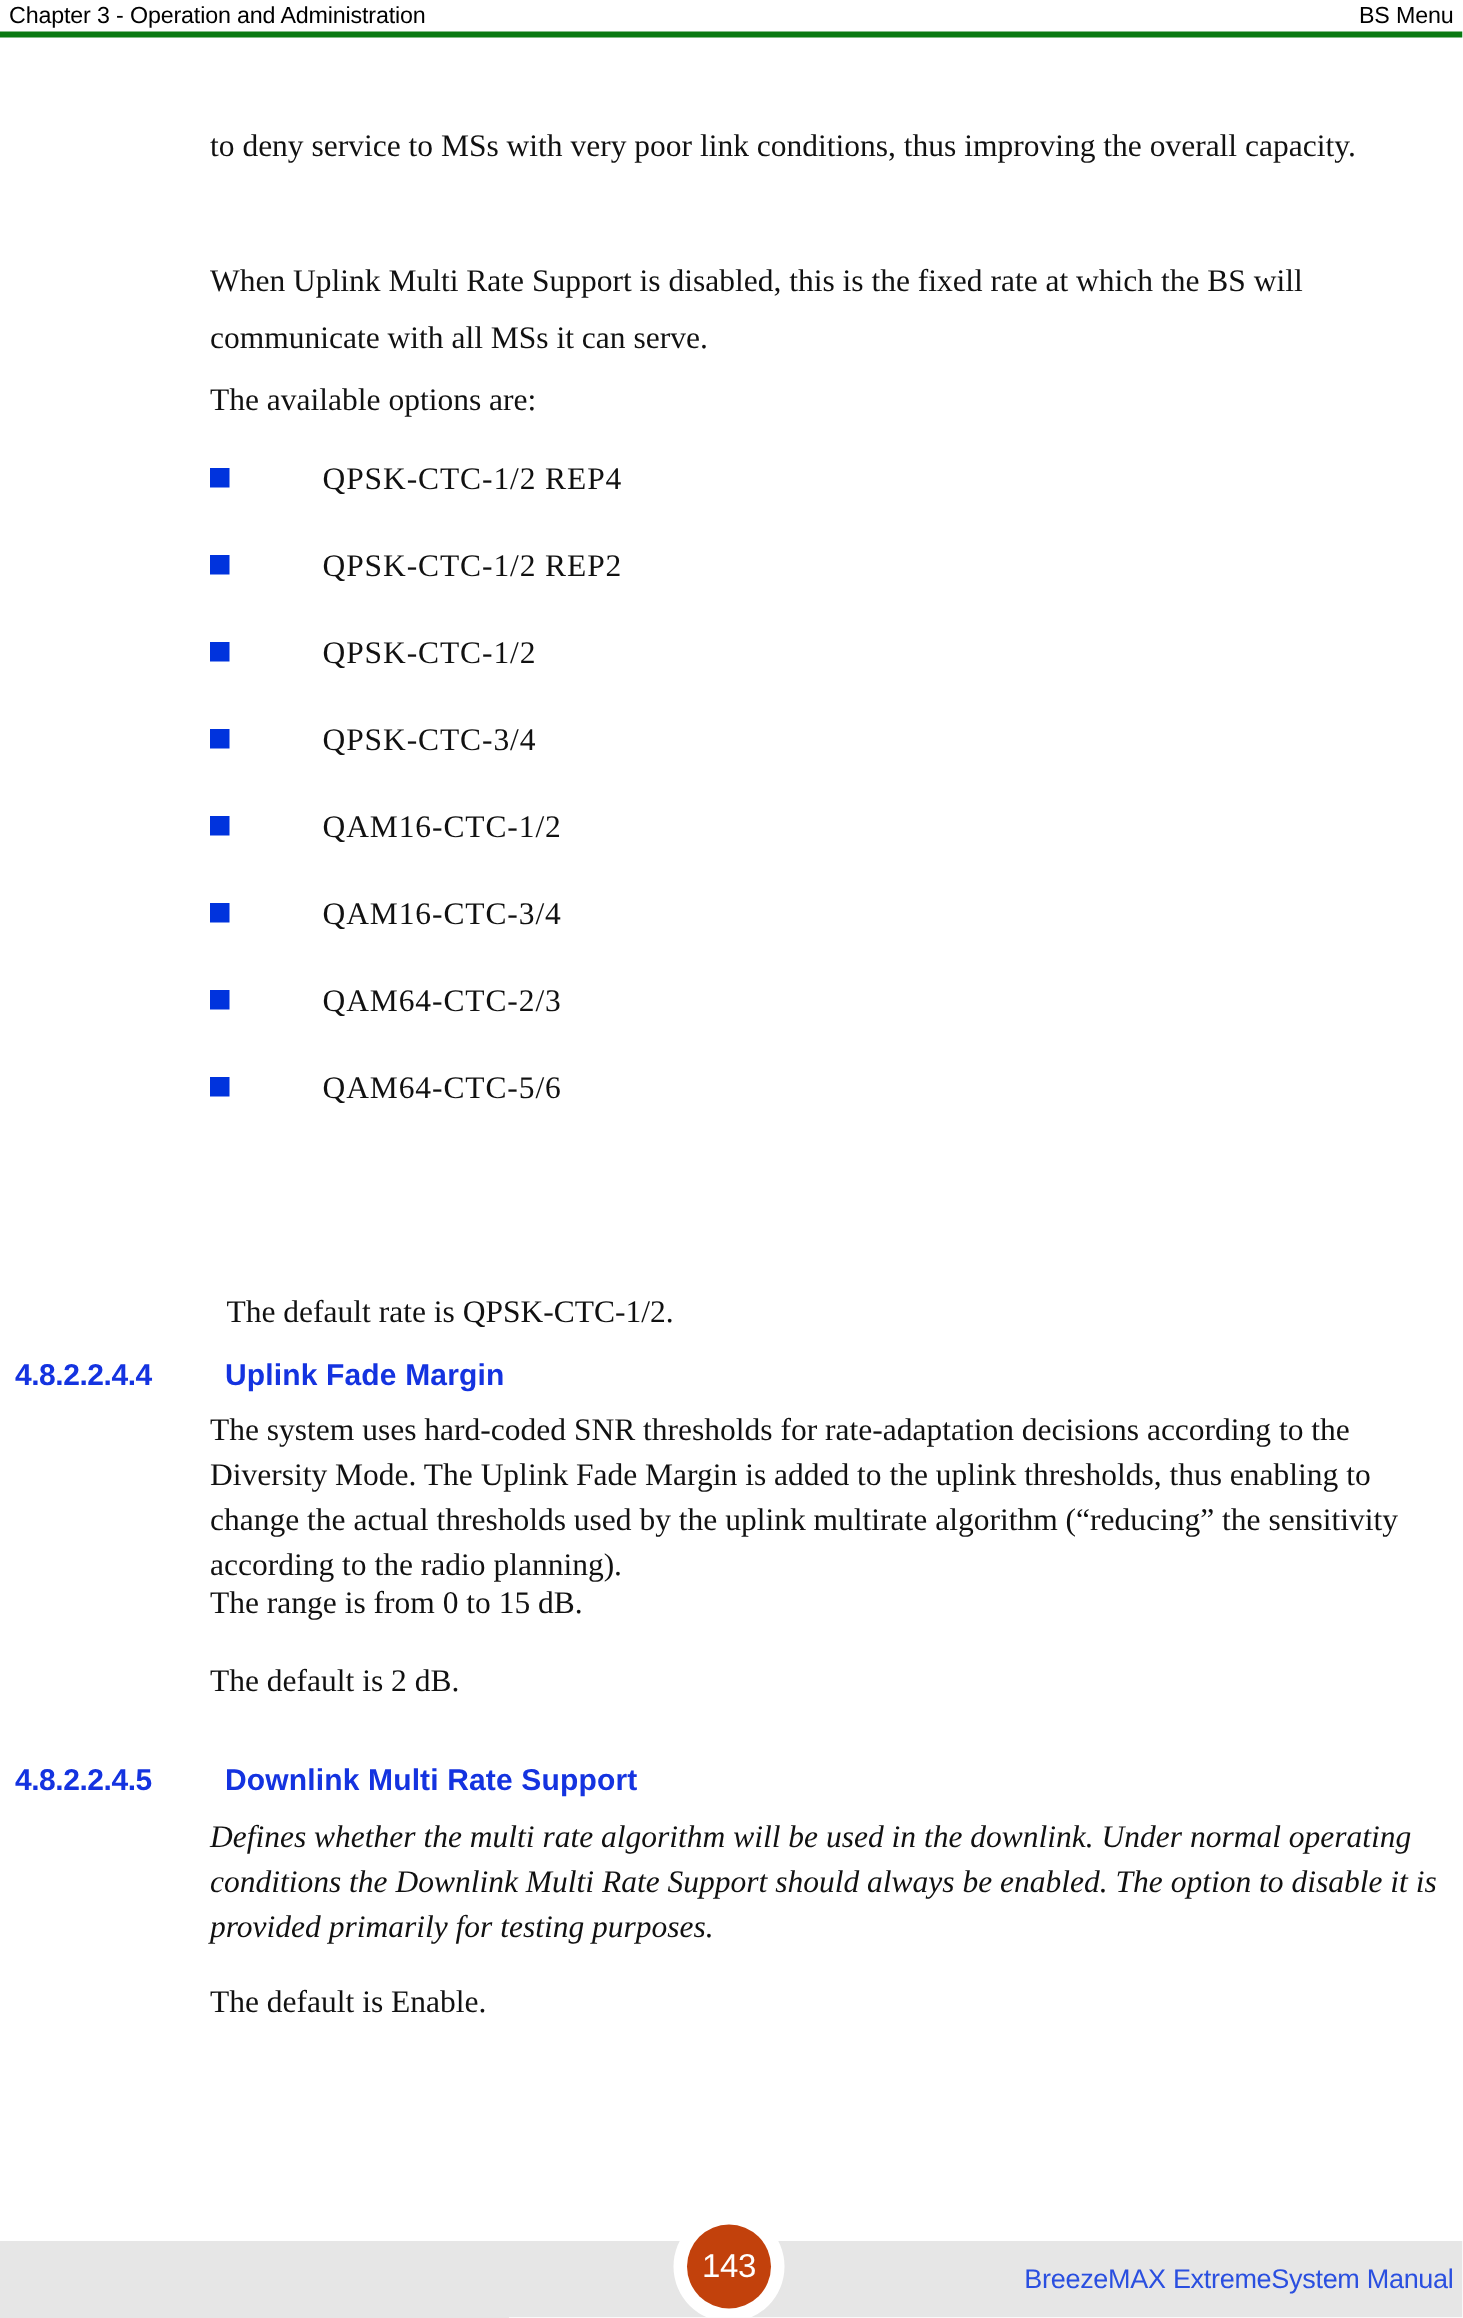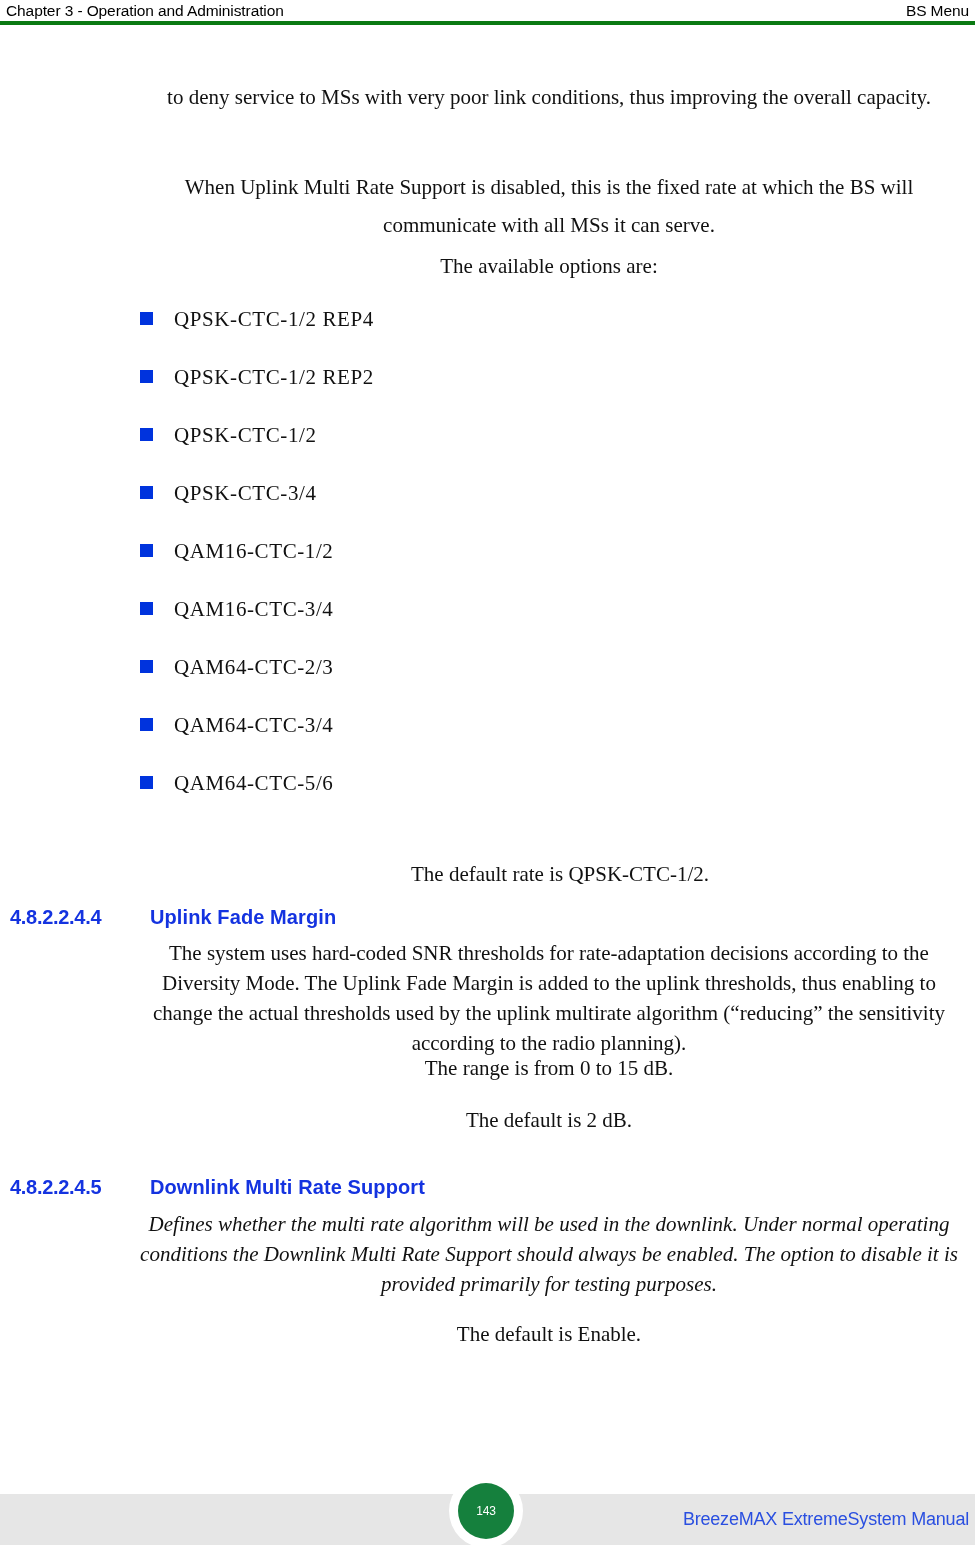--- a/index.html
+++ b/index.html
@@ -61,21 +61,21 @@
 
   .body-para {
     margin: 0 0 0 0;
     padding: 0;
     font-size: 21px;
     line-height: 38px;
     color: #111111;
     position: absolute;
     left: 140px;
     width: 818px;
-    text-align: center;
+    text-align: left;
   }
 
   .body-para.tight {
     line-height: 30px;
   }
 
   
   .bullet-list {
     position: absolute;
     left: 140px;
@@ -97,20 +97,21 @@
     height: 13px;
     background: #0033dd;
     margin-top: 6px;
     margin-right: 21px;
     flex: 0 0 auto;
   }
   .bullet-text {
     letter-spacing: 0.6px;
     color: #111111;
     white-space: nowrap;
+    margin-left: 41px;
   }
 
   
   .section-heading {
     position: absolute;
     left: 0px;
     width: 975px;
     display: flex;
     align-items: baseline;
     font-family: "Liberation Sans", "DejaVu Sans", sans-serif;
@@ -171,27 +172,27 @@
     border-radius: 50%;
     background: #ffffff;
     display: flex;
     align-items: center;
     justify-content: center;
   }
   .page-badge {
     width: 56px;
     height: 56px;
     border-radius: 50%;
-    background: #15803d;
+    background: #c2410c;
     color: #ffffff;
     display: flex;
     align-items: center;
     justify-content: center;
     font-family: "Liberation Sans", "DejaVu Sans", sans-serif;
-    font-size: 12px;
+    font-size: 22px;
     letter-spacing: -0.2px;
   }
 </style>
 </head>
 <body>
 
 <div class="page-header">
   <div class="hdr-row">
     <span class="hdr-left">Chapter 3 - Operation and Administration</span>
     <span class="hdr-right">BS Menu</span>
@@ -231,24 +232,20 @@
     <li class="bullet-item">
       <span class="bullet-marker"></span>
       <span class="bullet-text">QAM16-CTC-3/4</span>
     </li>
     <li class="bullet-item">
       <span class="bullet-marker"></span>
       <span class="bullet-text">QAM64-CTC-2/3</span>
     </li>
     <li class="bullet-item">
       <span class="bullet-marker"></span>
-      <span class="bullet-text">QAM64-CTC-3/4</span>
-    </li>
-    <li class="bullet-item">
-      <span class="bullet-marker"></span>
       <span class="bullet-text">QAM64-CTC-5/6</span>
     </li>
   </ul>
 
   <p class="body-para" style="top:830px;margin-left:11px;">The default rate is QPSK-CTC-1/2.</p>
 
   <div class="section-heading" style="top:880px;">
     <span class="section-number">4.8.2.2.4.4</span>
     <span class="section-title">Uplink Fade Margin</span>
   </div>

